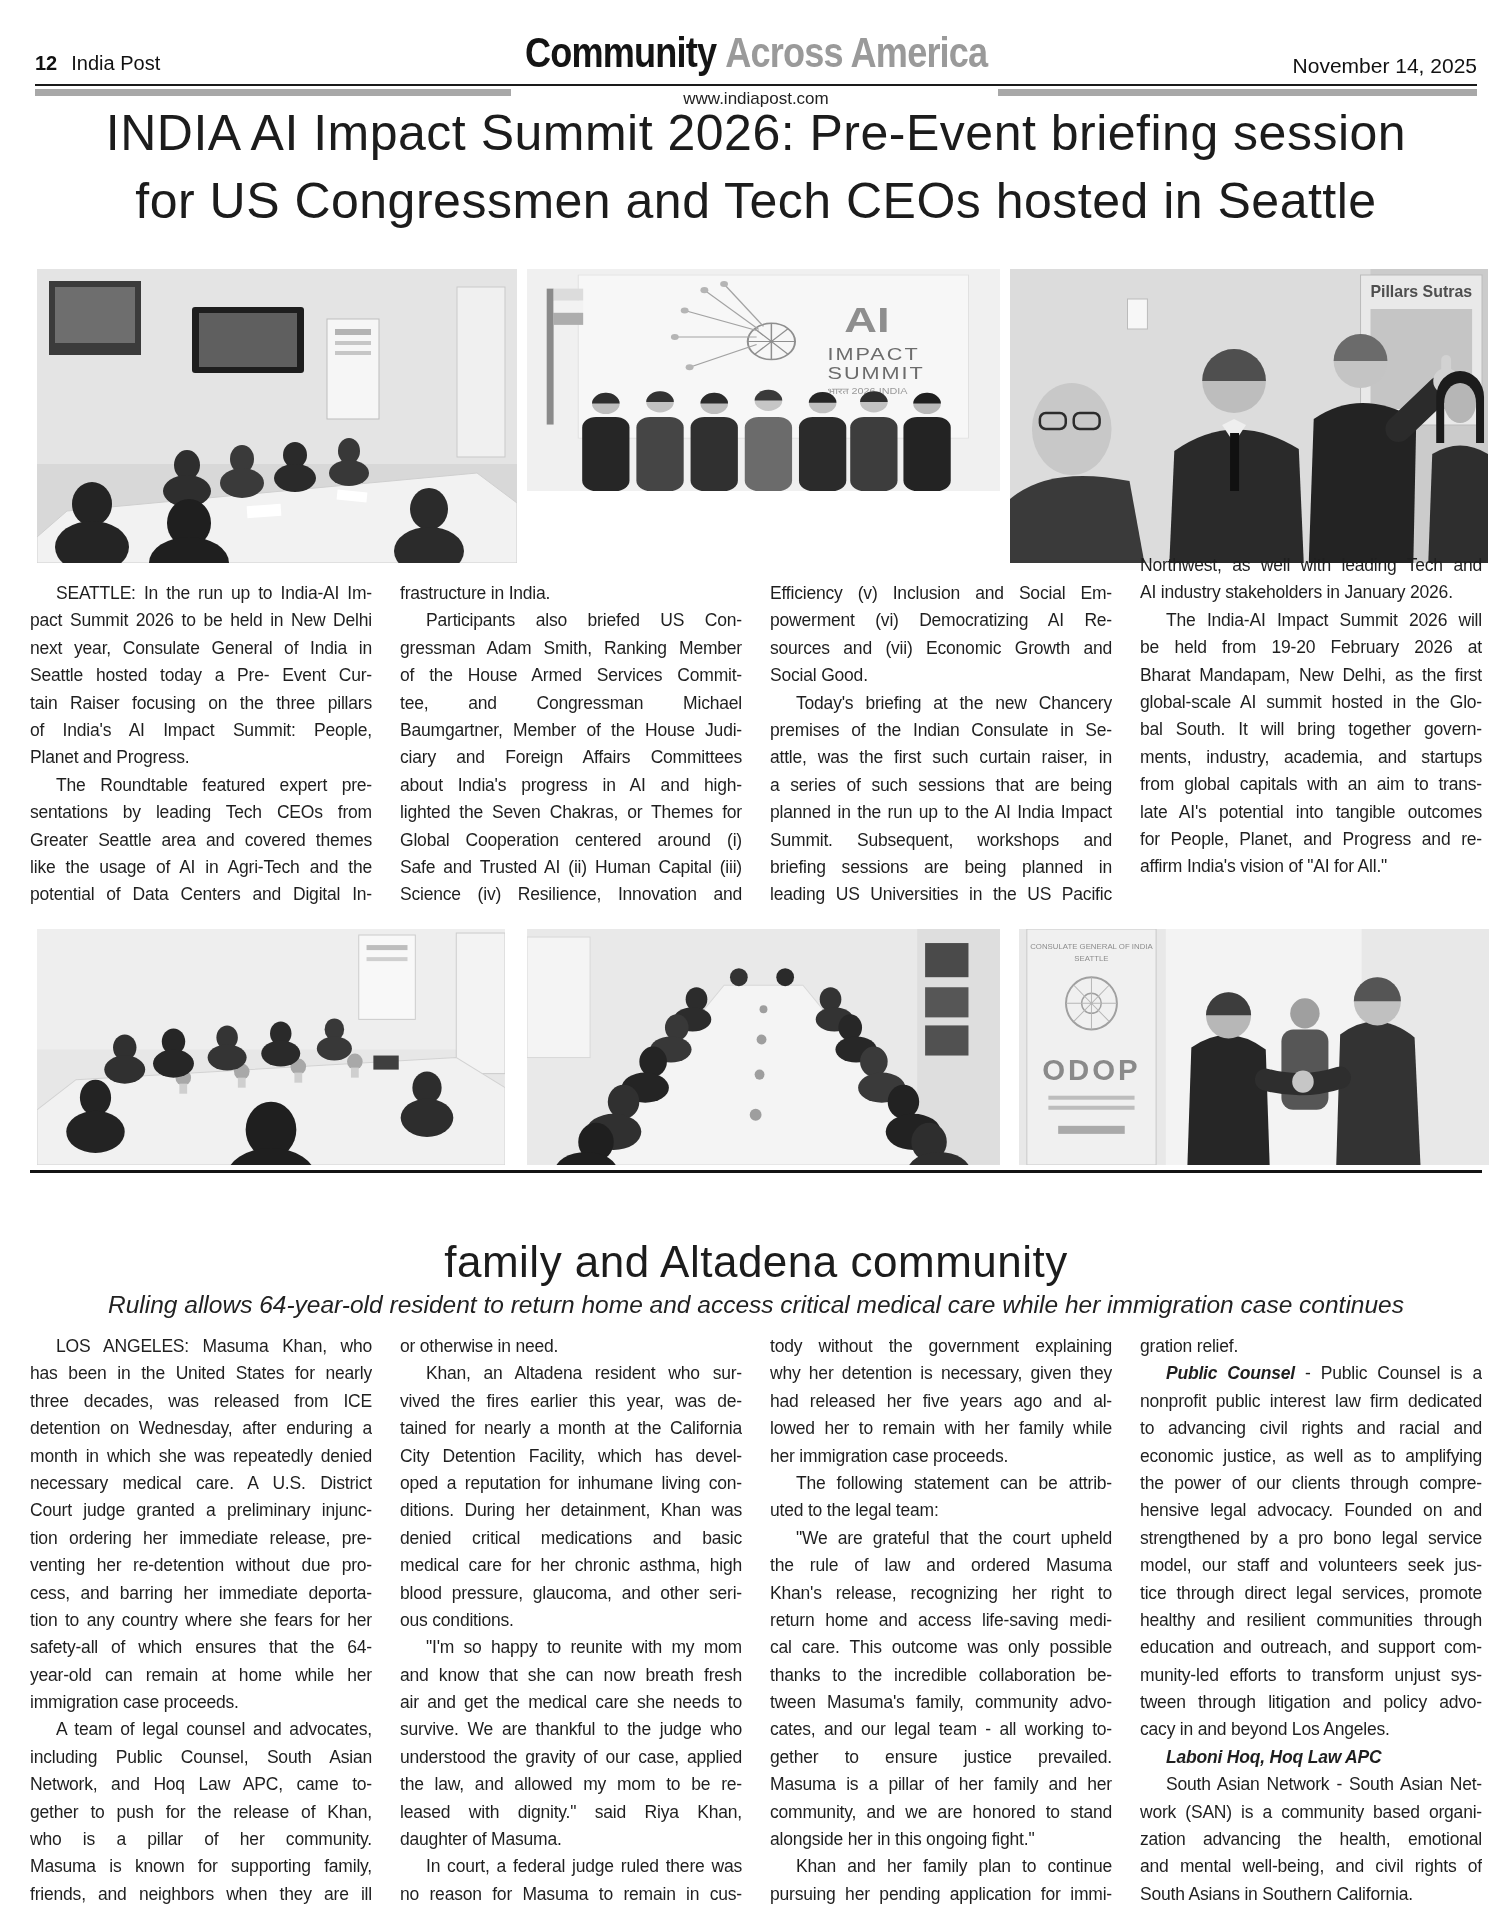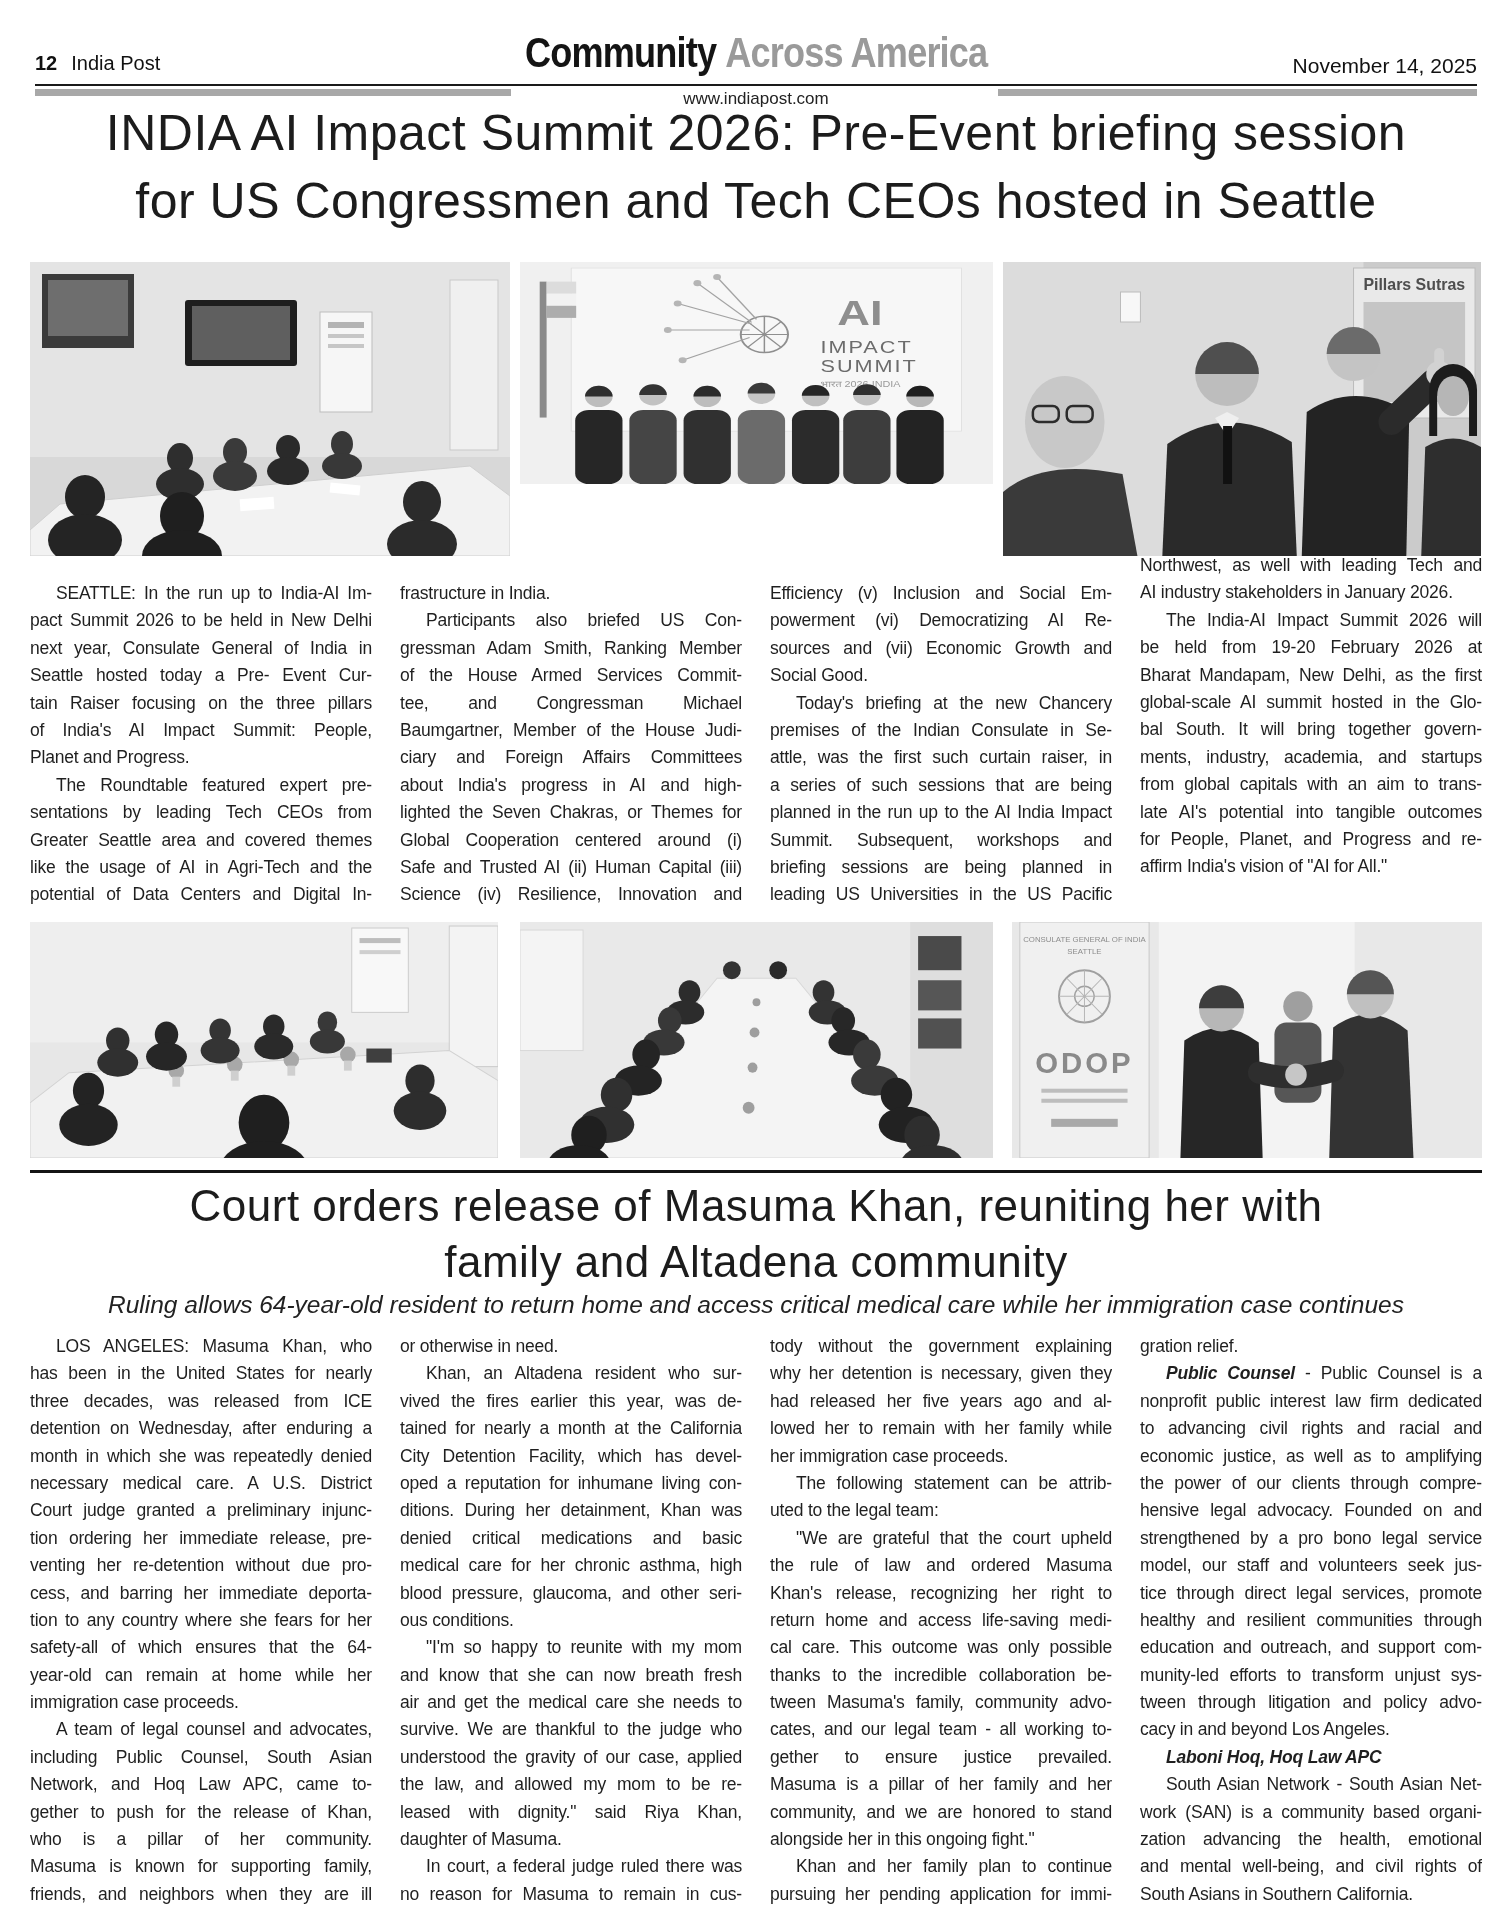--- a/index.html
+++ b/index.html
@@ -25,21 +25,21 @@
   
   .h1line{left:0;right:0;text-align:center;font-size:50px;color:#1c1c1c;
           white-space:nowrap;letter-spacing:0.5px;}
   .h2line{left:0;right:0;text-align:center;font-size:44px;color:#1c1c1c;
           white-space:nowrap;letter-spacing:0.5px;}
   .subhead{left:0;right:0;text-align:center;font-size:24.5px;font-style:italic;
            color:#222;white-space:nowrap;}
   .rule2{left:30px;top:1170px;width:1452px;height:3px;background:#141414;}
 
   
-  figure.photo{margin:0;position:absolute;overflow:hidden;background:#e8e8e8;}
+  figure.photo{margin:7px;position:absolute;overflow:hidden;background:#e8e8e8;}
   figure.photo svg{display:block;width:100%;height:100%;}
 
   
   .col{position:absolute;width:342px;}
   .ln{height:27.4px;line-height:27.4px;font-size:17.5px;letter-spacing:-0.2px;
       text-align:justify;text-align-last:justify;overflow:hidden;color:#1f1f1f;}
   .ln.end{text-align-last:left;}
   .ln.ind{text-indent:26px;}
   .bi{font-weight:700;font-style:italic;}
 </style>
@@ -337,21 +337,20 @@
       <path d="M191,86 a23,23 0 0 1 46,0" fill="#3d3d3d"></path>
       <path d="M324,235 L328,105 Q366,78 404,108 L410,235 Z" fill="#333333"></path>
       <circle cx="366" cy="72" r="24" fill="#c0c0c0"></circle>
       <path d="M342,72 a24,24 0 0 1 48,0" fill="#555555"></path>
       <path d="M252,150 Q290,160 328,148" stroke="#2e2e2e" stroke-width="22" fill="none" stroke-linecap="round"></path>
       <circle cx="290" cy="152" r="11" fill="#c6c6c6"></circle>
     </svg>
   </figure>
 
   <div class="abs rule2"></div>
-  <div class="abs h2line" style="top:1181px;">Court orders release of Masuma Khan, reuniting her with</div>
   <div class="abs h2line" style="top:1237px;">family and Altadena community</div>
   <div class="abs subhead" style="top:1291px;">Ruling allows 64-year-old resident to return home and access critical medical care while her immigration case continues</div>
 
   <div class="col" style="left:30px;top:1333px;">
       <div class="ln ind">LOS ANGELES: Masuma Khan, who</div>
       <div class="ln">has been in the United States for nearly</div>
       <div class="ln">three decades, was released from ICE</div>
       <div class="ln">detention on Wednesday, after enduring a</div>
       <div class="ln">month in which she was repeatedly denied</div>
       <div class="ln">necessary medical care. A U.S. District</div>

